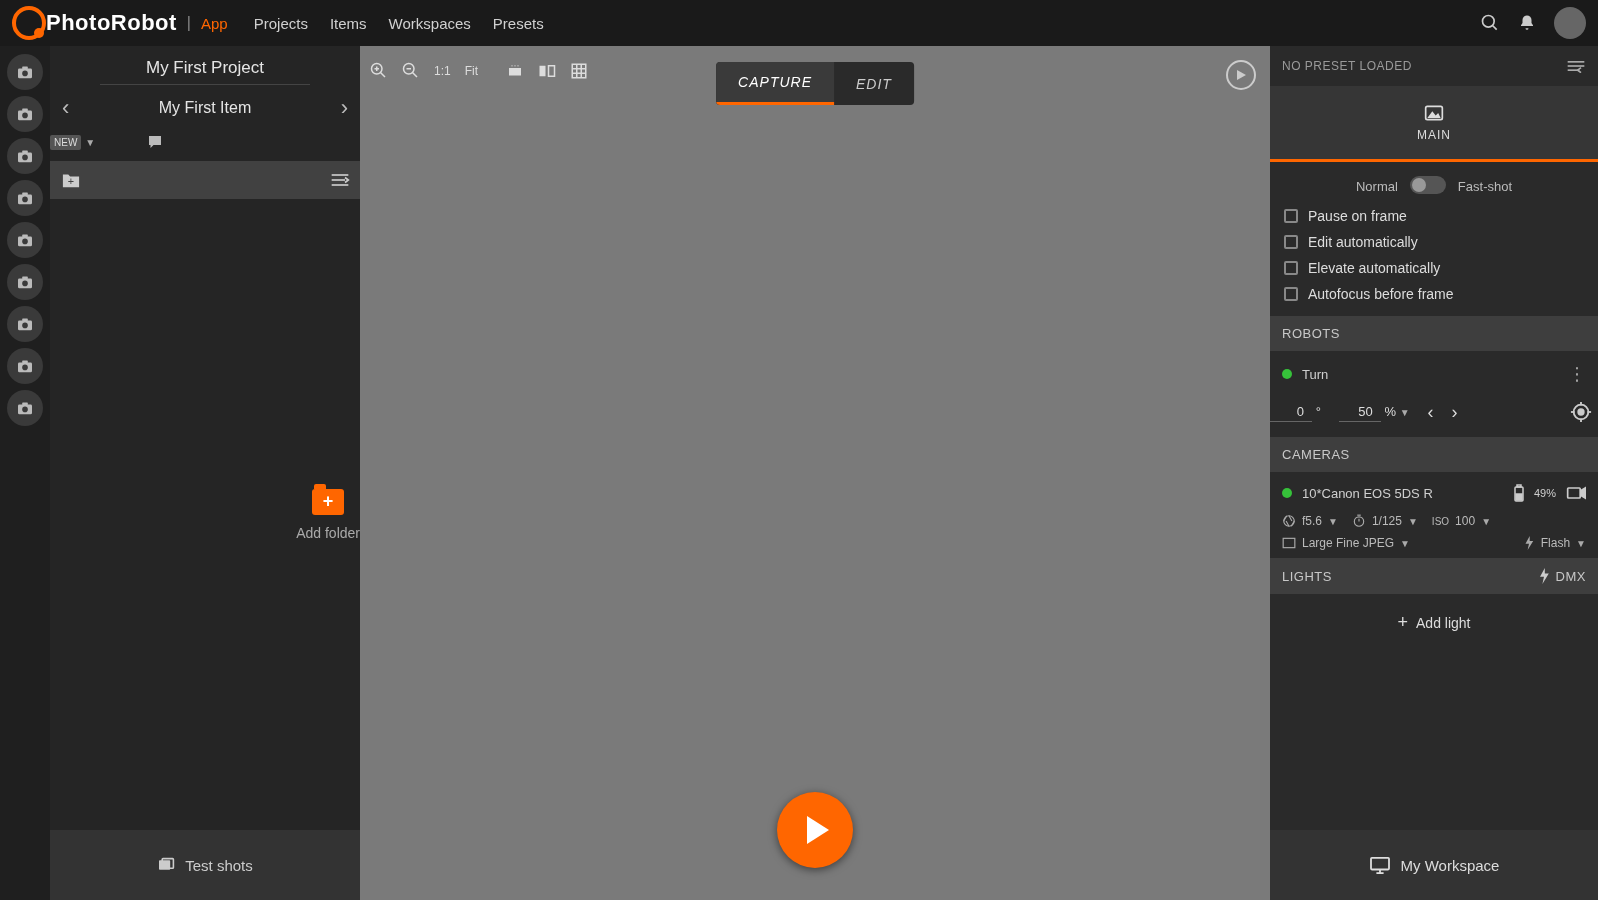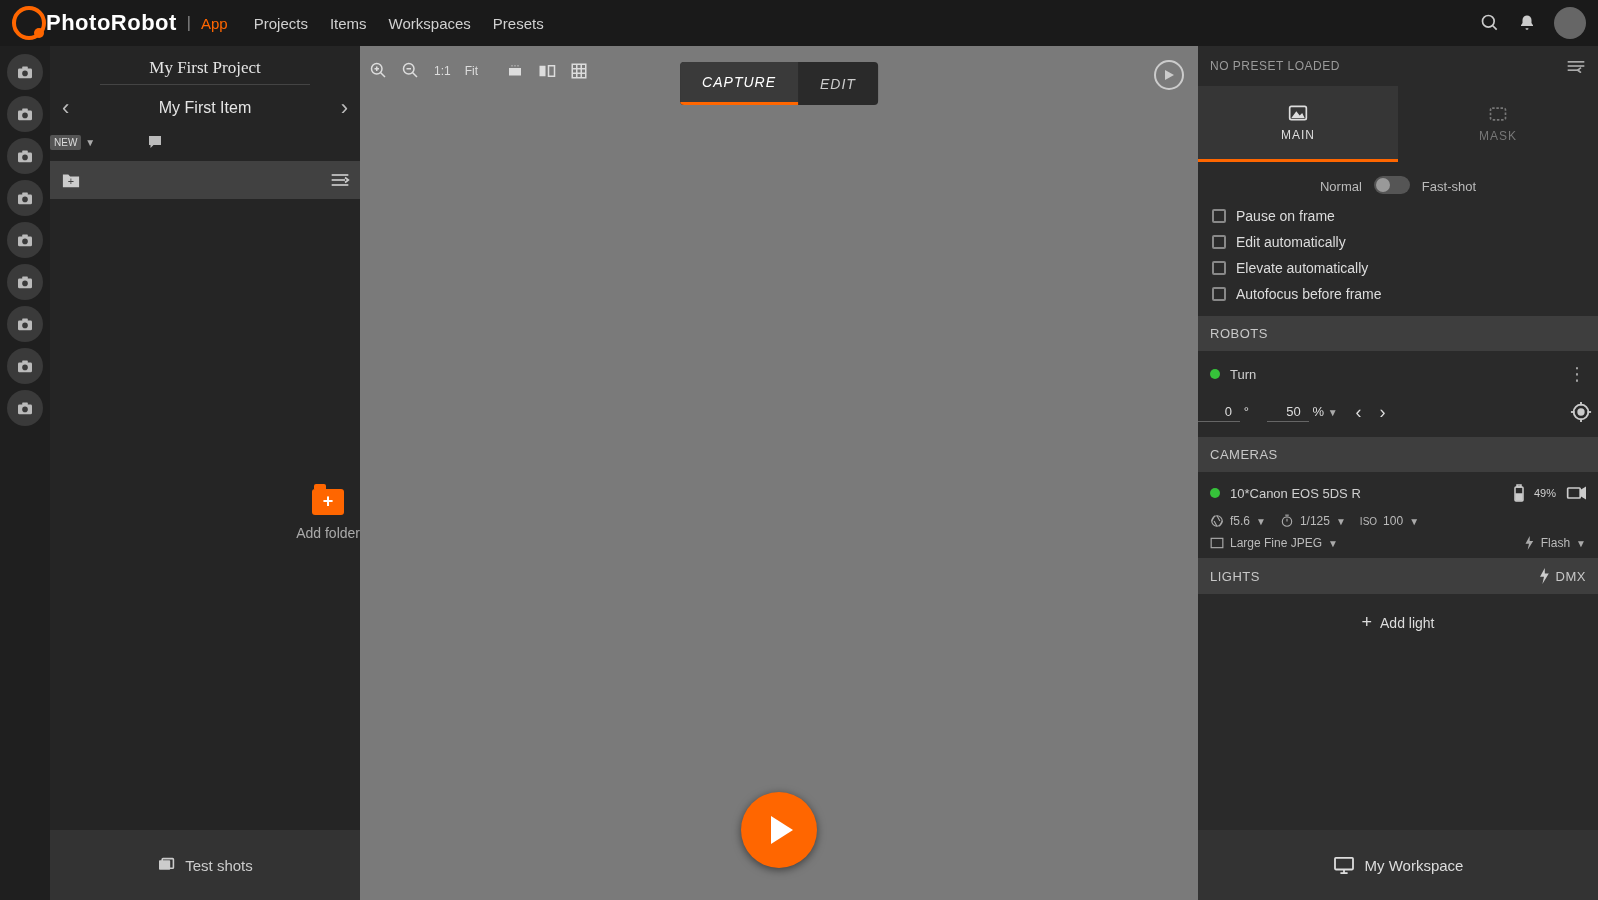--- a/index.html
+++ b/index.html
@@ -17,21 +17,21 @@
   .top-right { margin-left:auto; display:flex; align-items:center; gap:18px; }
   .icon-btn { background:none; border:none; color:#ccc; cursor:pointer; display:flex; align-items:center; justify-content:center; }
   .avatar { width:32px; height:32px; border-radius:50%; background:#666; }
   
   .layout { display:flex; height:854px; }
   .railbar { width:50px; background:#1f1f1f; display:flex; flex-direction:column; align-items:center; padding-top:8px; gap:6px; }
   .rail-cam { width:36px; height:36px; border-radius:50%; background:#3a3a3a; display:flex; align-items:center; justify-content:center; }
   
   .leftpanel { width:310px; background:#252525; display:flex; flex-direction:column; }
   .proj-head { padding:12px 10px 0; text-align:center; }
-  .proj-title { color:#e5e5e5; font-size:17px; padding-bottom:6px; border-bottom:1px solid #444; display:inline-block; min-width:210px;font-family:Liberation Serif, serif; }
+  .proj-title { color:#e5e5e5; font-size:17px; padding-bottom:6px; border-bottom:1px solid #444; display:inline-block; min-width:210px; }
   .item-row { display:flex; align-items:center; justify-content:space-between; padding:10px 12px 8px; }
   .item-title { color:#e5e5e5; font-size:16px; }
   .chev { font-size:22px; color:#bbb; cursor:pointer; }
   .meta-row { display:flex; justify-content:flex-start; gap:50px; padding:4px 0 10px; }
   .new-badge { background:#555; color:#ddd; font-size:10px; padding:2px 4px; border-radius:2px; }
   .folder-bar { height:38px; background:#414141; display:flex; align-items:center; justify-content:space-between; padding:0 10px; }
   .folders-body { flex:1; display:flex; flex-direction:column; align-items:flex-end; justify-content:center; gap:10px; color:#aaa; font-size:14px; }
   .add-folder-icon { width:32px; height:26px; background:#ff6600; border-radius:3px; position:relative; }
   .add-folder-icon::before { content:''; position:absolute; top:-5px; left:2px; width:12px; height:5px; background:#ff6600; border-radius:2px 2px 0 0; }
   .add-folder-icon::after { content:'+'; position:absolute; inset:0; color:#fff; font-size:18px; font-weight:700; display:flex; align-items:center; justify-content:center; }
@@ -44,21 +44,21 @@
   .mode-pill button { border:none; padding:12px 22px; font-size:14px; letter-spacing:1px; color:#ccc; background:transparent; cursor:pointer;font-style:italic; }
   .mode-pill button.active { background:#3a3a3a; color:#fff; border-bottom:3px solid #ff6600; }
   .play-outline { position:absolute; top:14px; right:14px; width:30px; height:30px; border:2px solid #ccc; border-radius:50%; display:flex; align-items:center; justify-content:center; }
   .center-foot { position:absolute; bottom:0; left:0; right:0; height:70px; background:#333; display:flex; align-items:center; justify-content:space-between; padding:0 20px; }
   .big-play { position:absolute; bottom:32px; left:50%; transform:translateX(-50%); width:76px; height:76px; border-radius:50%; background:#ff6600; display:flex; align-items:center; justify-content:center; box-shadow:0 2px 8px rgba(0,0,0,.5); }
   .tri { width:0; height:0; border-left:22px solid #fff; border-top:14px solid transparent; border-bottom:14px solid transparent; margin-left:5px; }
   .laser-row { display:flex; align-items:center; gap:10px; color:#ccc; font-size:14px; letter-spacing:1px; }
   .switch { width:36px; height:18px; background:#555; border-radius:9px; position:relative; }
   .switch::after { content:''; position:absolute; width:14px; height:14px; border-radius:50%; background:#999; top:2px; left:2px; }
   
-  .rightpanel { width:400px; background:#2a2a2a; display:flex; flex-direction:column; font-size:13px; }
+  .rightpanel { width:328px; background:#2a2a2a; display:flex; flex-direction:column; font-size:13px; }
   .preset-row { height:40px; display:flex; align-items:center; justify-content:space-between; padding:0 12px; color:#9a9a9a; font-size:12px; letter-spacing:.5px; }
   .tabs { display:flex; height:76px; }
   .tab { flex:1; background:#363636; display:flex; flex-direction:column; align-items:center; justify-content:center; gap:6px; color:#ddd; font-size:12px; letter-spacing:1px; cursor:pointer; }
   .tab.inactive { background:#2a2a2a; color:#777; }
   .tab.active { border-bottom:3px solid #ff6600; }
   .mode-row { display:flex; align-items:flex-end; justify-content:center; gap:12px; padding:14px 0; color:#bbb; }
   .checks { padding:0 14px 14px; display:flex; flex-direction:column; gap:10px; }
   .chk { display:flex; align-items:center; gap:10px; color:#ddd; font-size:14px; }
   .chk-box { width:14px; height:14px; border:2px solid #888; border-radius:2px; }
   .section-h { background:#3e3e3e; padding:10px 12px; color:#c8c8c8; font-size:13px; letter-spacing:.5px; display:flex; align-items:center; justify-content:space-between; }
@@ -302,26 +302,20 @@
       </span>
     </div>
     <div class="tabs">
       <div class="tab active">
         <svg width="20" height="18" viewBox="0 0 24 20" fill="#ddd">
             <rect x="2" y="2" width="20" height="16" rx="2" fill="none" stroke="#ddd" stroke-width="2"></rect>
             <polygon points="4,16 10,8 14,13 17,10 20,16"></polygon>
           </svg>
         <span>MAIN</span>
       </div>
-      <div class="tab inactive">
-        <svg width="20" height="18" viewBox="0 0 24 20" fill="none" stroke="#777" stroke-width="2" stroke-dasharray="3 2">
-            <rect x="3" y="3" width="18" height="14" rx="2"></rect>
-          </svg>
-        <span>MASK</span>
-      </div>
     </div>
     <div class="mode-row">
       <span>Normal</span>
       <div class="switch"></div>
       <span>Fast-shot</span>
     </div>
     <div class="checks">
       <label class="chk">
           <span class="chk-box"></span>
           <span>Pause on frame</span>

